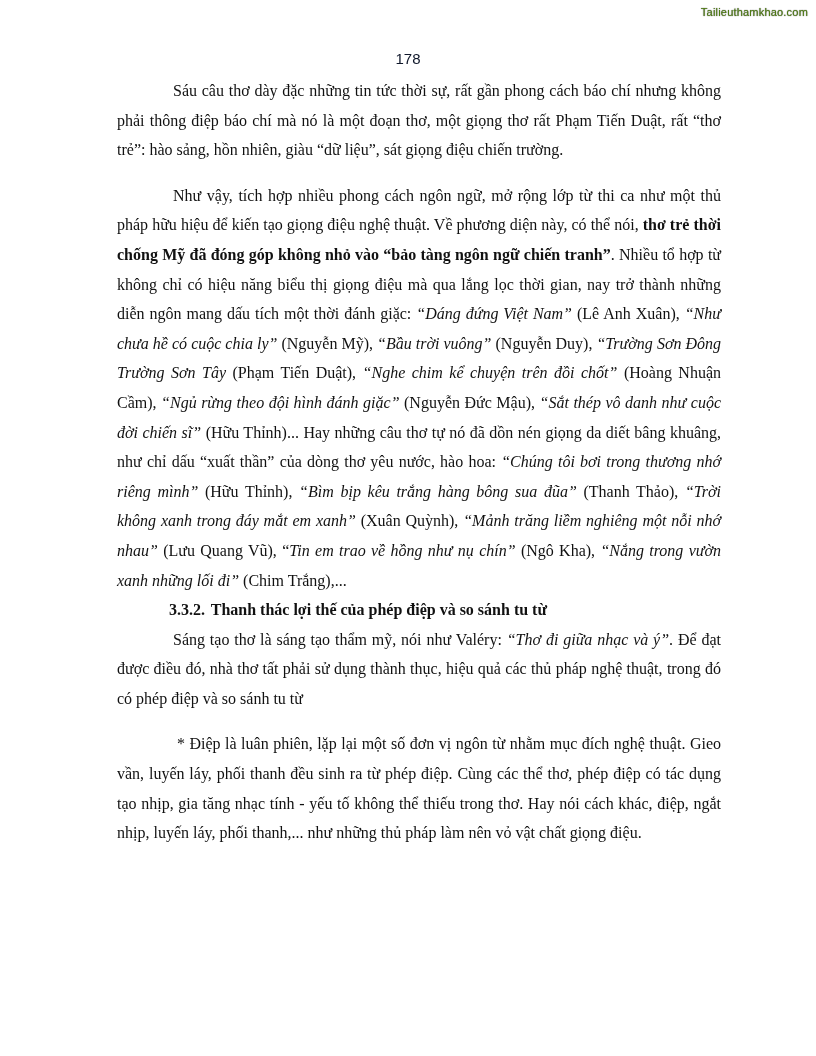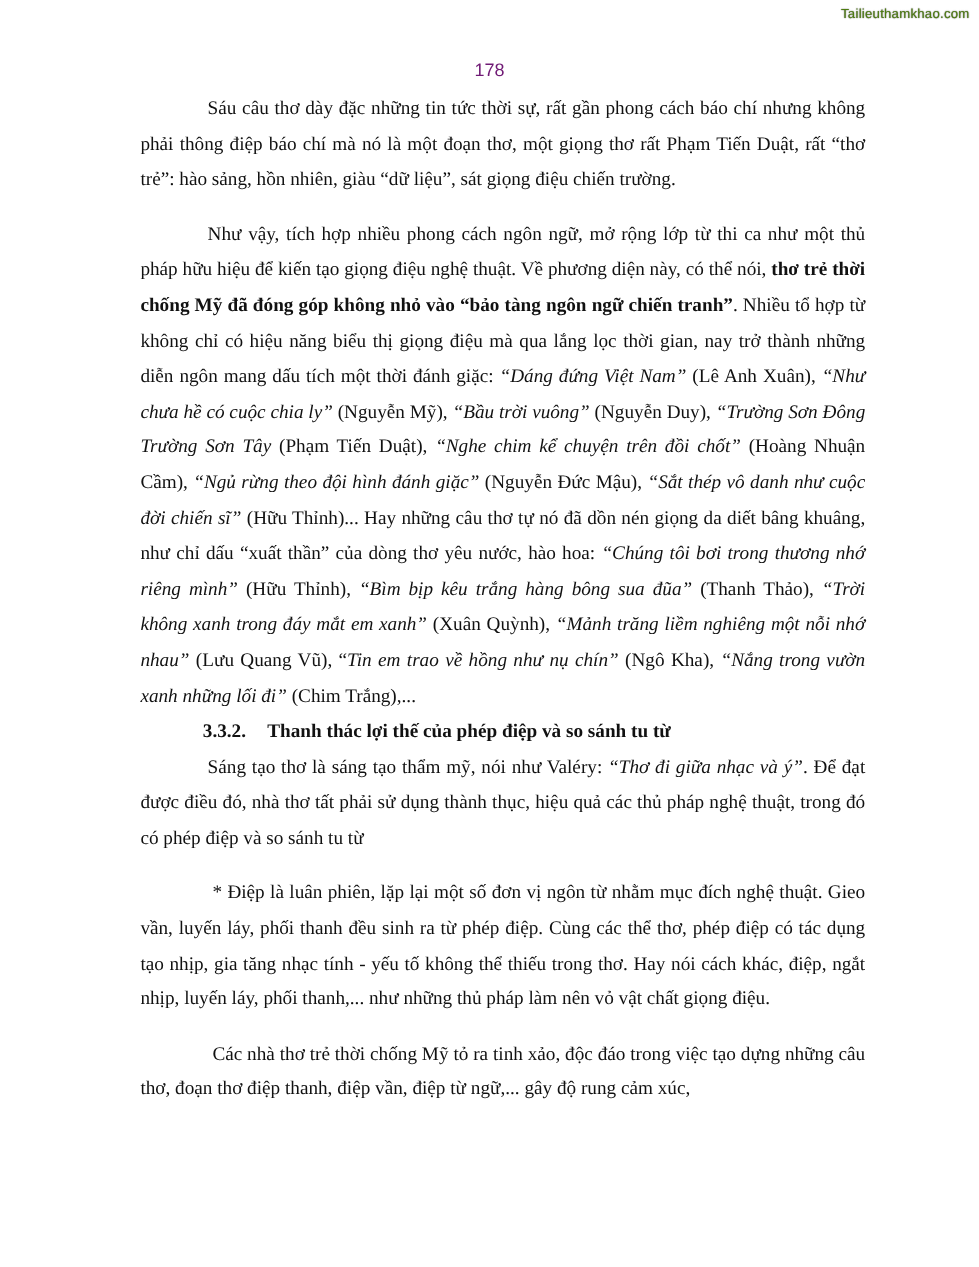--- a/index.html
+++ b/index.html
@@ -5,49 +5,48 @@
     html, body { margin: 0; padding: 0; background: #ffffff; }
     body { width: 816px; height: 1056px; position: relative; overflow: hidden; color: #111; }
     .watermark {
       position: absolute; top: 6px; right: 8px;
       font-family: "Liberation Sans", sans-serif; font-size: 11px;
       color: #4d7c0f; text-shadow: 0 0 1px #888, 0 0 1px #888;
       letter-spacing: 0.2px;
     }
     .page-number {
       position: absolute; top: 50px; left: 0; width: 816px; text-align: center;
-      font-family: "Liberation Sans", sans-serif; font-size: 15px; color: #701a75;
+      font-family: "Liberation Sans", sans-serif; font-size: 15px; color: #0f172a;
     }
     .content {
       position: absolute; top: 76px; left: 117px; width: 604px;
       font-family: "Liberation Serif", serif; font-size: 16px;
       line-height: 29.6px; text-align: justify;
     }
     .content p { margin: 0; text-indent: 56px; }
     .content p.deep { text-indent: 60px; font-family: Liberation Serif, serif; }
     .content p.gap { margin-top: 16px; }
     .heading {
       margin: 0; padding-left: 52px; font-weight: bold; font-size: 16px;
       line-height: 29.6px;
     }
-    .heading .num { display: inline-block; margin-right: 14px; }
+    .heading .num { display: inline-block; margin-right: 2px; }
     i { font-style: italic; }
     b { font-weight: bold; }
   </style>
 </head>
 <body>
 
 <div class="watermark">Tailieuthamkhao.com</div>
 <div class="page-number">178</div>
 
 <div class="content">
   <p>Sáu câu thơ dày đặc những tin tức thời sự, rất gần phong cách báo chí nhưng không phải thông điệp báo chí mà nó là một đoạn thơ, một giọng thơ rất Phạm Tiến Duật, rất “thơ trẻ”: hào sảng, hồn nhiên, giàu “dữ liệu”, sát giọng điệu chiến trường.</p>
 
   <p class="gap"><span>Như vậy, tích hợp nhiều phong cách ngôn ngữ, mở rộng lớp từ thi ca như một thủ pháp hữu hiệu để kiến tạo giọng điệu nghệ thuật. Về phương diện này, có thể nói, </span><b>thơ trẻ thời chống Mỹ đã đóng góp không nhỏ vào “bảo tàng ngôn ngữ chiến tranh”</b><span>. Nhiều tổ hợp từ không chỉ có hiệu năng biểu thị giọng điệu mà qua lắng lọc thời gian, nay trở thành những diễn ngôn mang dấu tích một thời đánh giặc: </span><i>“Dáng đứng Việt Nam”</i><span> (Lê Anh Xuân), </span><i>“Như chưa hề có cuộc chia ly”</i><span> (Nguyễn Mỹ), </span><i>“Bầu trời vuông”</i><span> (Nguyễn Duy), </span><i>“Trường Sơn Đông Trường Sơn Tây</i><span> (Phạm Tiến Duật), </span><i>“Nghe chim kể chuyện trên đồi chốt”</i><span> (Hoàng Nhuận Cầm), </span><i>“Ngủ rừng theo đội hình đánh giặc”</i><span> (Nguyễn Đức Mậu), </span><i>“Sắt thép vô danh như cuộc đời chiến sĩ”</i><span> (Hữu Thỉnh)... Hay những câu thơ tự nó đã dồn nén giọng da diết bâng khuâng, như chỉ dấu “xuất thần” của dòng thơ yêu nước, hào hoa: </span><i>“Chúng tôi bơi trong thương nhớ riêng mình”</i><span> (Hữu Thỉnh), </span><i>“Bìm bịp kêu trắng hàng bông sua đũa”</i><span> (Thanh Thảo), </span><i>“Trời không xanh trong đáy mắt em xanh”</i><span> (Xuân Quỳnh), </span><i>“Mảnh trăng liềm nghiêng một nỗi nhớ nhau”</i><span> (Lưu Quang Vũ), “</span><i>Tin em trao về hồng như nụ chín”</i><span> (Ngô Kha), </span><i>“Nắng trong vườn xanh những lối đi”</i><span> (Chim Trắng),...</span></p>
 
   <div class="heading"><span class="num">3.3.2.</span> <span>Thanh thác lợi thế của phép điệp và so sánh tu từ</span></div>
 
   <p><span>Sáng tạo thơ là sáng tạo thẩm mỹ, nói như Valéry: </span><i>“Thơ đi giữa nhạc và ý”</i><span>. Để đạt được điều đó, nhà thơ tất phải sử dụng thành thục, hiệu quả các thủ pháp nghệ thuật, trong đó có phép điệp và so sánh tu từ</span></p>
 
   <p class="deep gap">* Điệp là luân phiên, lặp lại một số đơn vị ngôn từ nhằm mục đích nghệ thuật. Gieo vần, luyến láy, phối thanh đều sinh ra từ phép điệp. Cùng các thể thơ, phép điệp có tác dụng tạo nhịp, gia tăng nhạc tính - yếu tố không thể thiếu trong thơ. Hay nói cách khác, điệp, ngắt nhịp, luyến láy, phối thanh,... như những thủ pháp làm nên vỏ vật chất giọng điệu.</p>
 
-  <p class="deep gap">Các nhà thơ trẻ thời chống Mỹ tỏ ra tinh xảo, độc đáo trong việc tạo dựng những câu thơ, đoạn thơ điệp thanh, điệp vần, điệp từ ngữ,... gây độ rung cảm xúc,</p>
 </div>
 
 </body></html>

